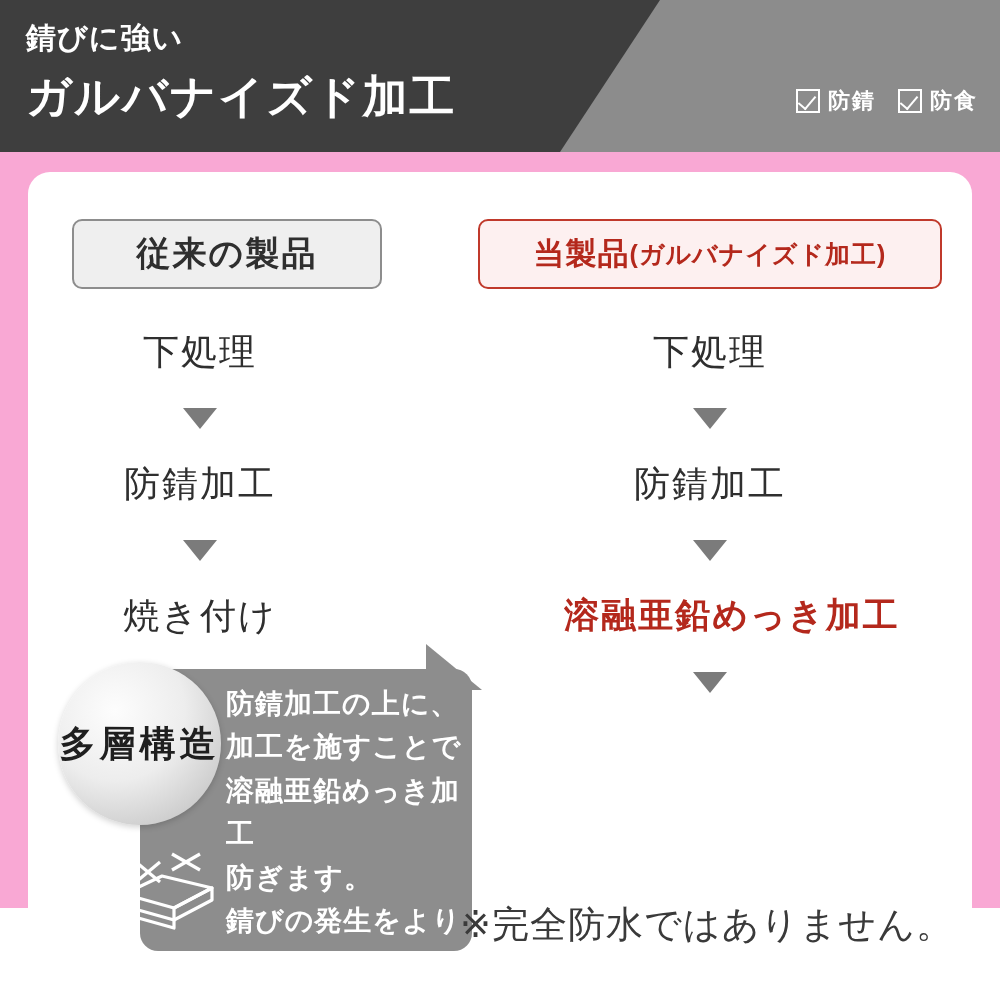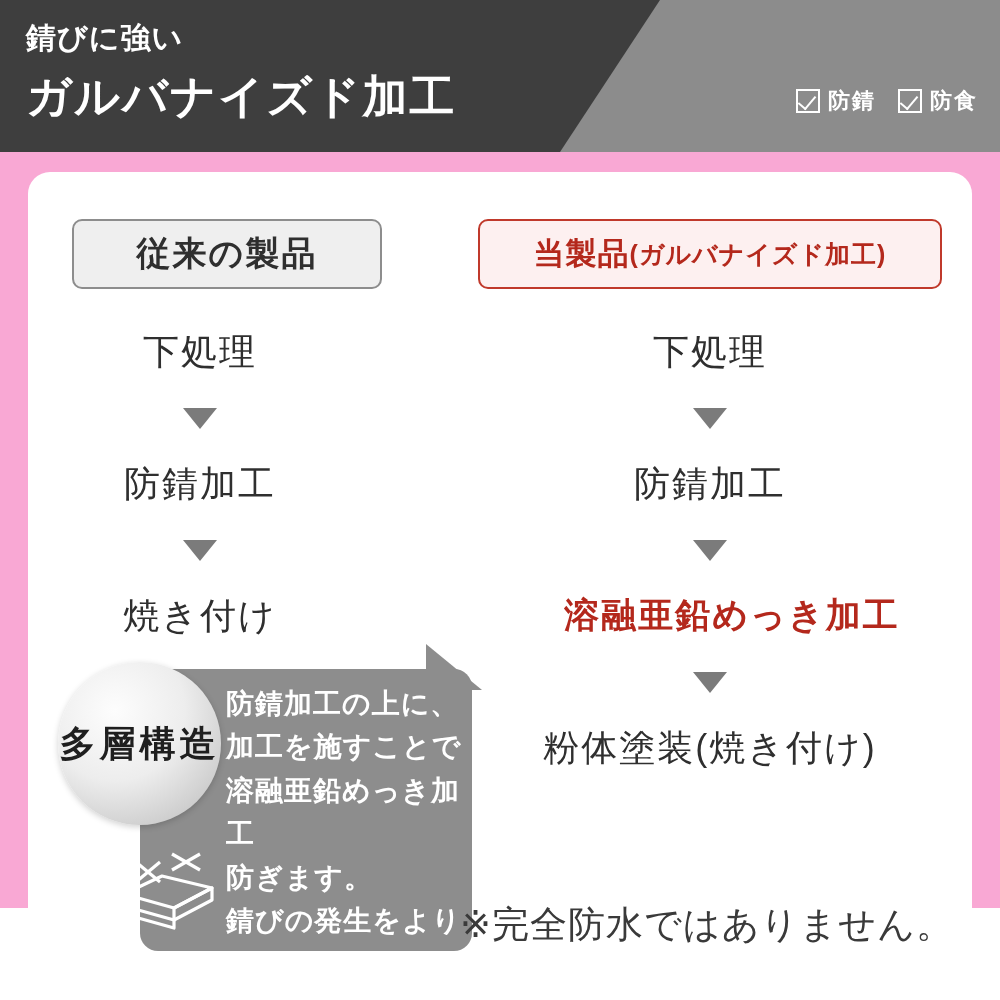--- a/index.html
+++ b/index.html
@@ -281,21 +281,20 @@
     <div class="step" style="left:172px; top:288px;">防錆加工</div>
     <div class="arrow" style="left:172px; top:368px;"></div>
     <div class="step" style="left:172px; top:420px;text-align:center;">焼き付け</div>
 
     <div class="step" style="left:682px; top:156px;">下処理</div>
     <div class="arrow" style="left:682px; top:236px;"></div>
     <div class="step" style="left:682px; top:288px;">防錆加工</div>
     <div class="arrow" style="left:682px; top:368px;"></div>
     <div class="step red" style="left:682px; top:420px;">溶融亜鉛めっき加工</div>
     <div class="arrow" style="left:682px; top:500px;"></div>
-    <div class="step" style="left:682px; top:552px;">粉体塗装(焼き付け)</div>
 
     <div class="bubble-tail"></div>
     <div class="bubble"></div>
     <div class="bubble-text">
       <div>防錆加工の上に、</div>
       <div>加工を施すことで</div>
       <div>溶融亜鉛めっき加工</div>
       <div>防ぎます。</div>
       <div>錆びの発生をより</div>
     </div>

